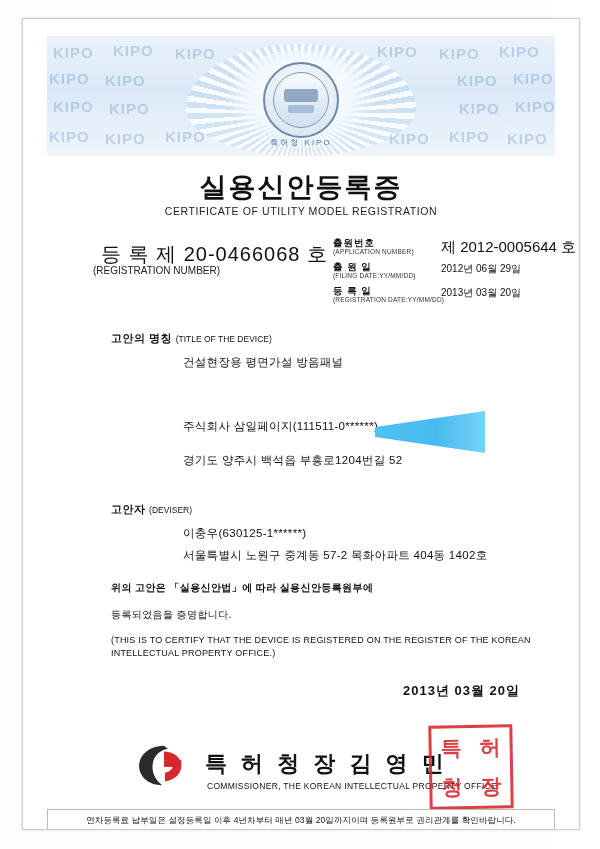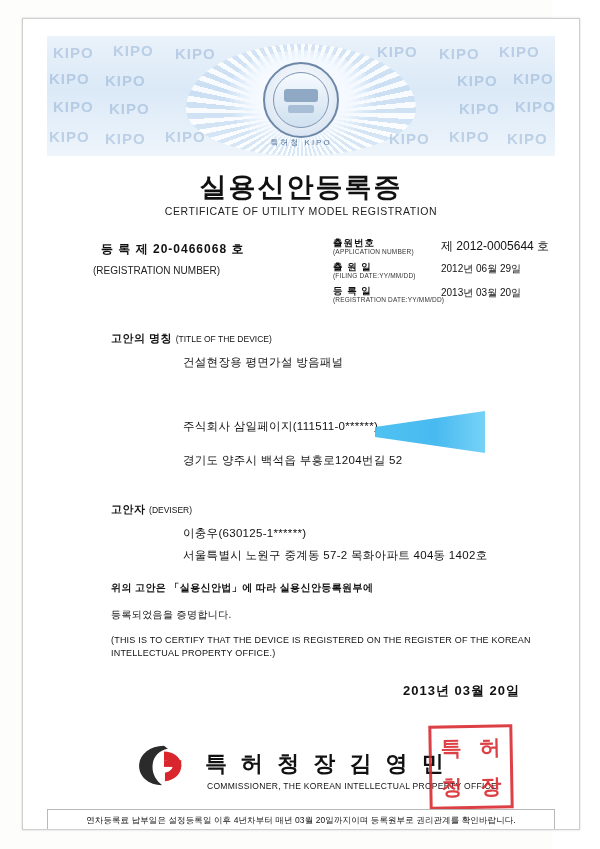--- a/index.html
+++ b/index.html
@@ -86,36 +86,36 @@
     font-size:27px;font-weight:bold;letter-spacing:2px;color:#111;
   }
   .title-en{
     position:absolute;left:0;right:0;top:186px;text-align:center;
     font-size:10.5px;letter-spacing:.6px;color:#222;
   }
 
   
   .regno{
     position:absolute;left:78px;top:222px;
-    font-size:12px;font-weight:bold;letter-spacing:1px;
+    font-size:20px;font-weight:normal;letter-spacing:1px;
   }
   .regno-en{
     position:absolute;left:70px;top:246px;
     font-size:10px;color:#222;
   }
 
   .meta{
     position:absolute;left:310px;top:218px;width:230px;
     font-size:9px;color:#111;
   }
   .meta .row{position:relative;height:24px;}
   .meta .lab-ko{position:absolute;left:0;top:0;font-size:9.5px;font-weight:bold;letter-spacing:1px;}
   .meta .lab-en{position:absolute;left:0;top:11px;font-size:6.5px;color:#333;letter-spacing:.2px;}
   .meta .val{position:absolute;left:108px;top:1px;font-size:10px;white-space:nowrap;}
-  .meta .val.small{font-size:12px;}
+  .meta .val.small{font-size:15px;}
 
   
   .field-label{
     position:absolute;font-size:11px;font-weight:bold;letter-spacing:.5px;color:#111;text-align:right;
   }
   .field-label .en{font-weight:normal;font-size:8.5px;letter-spacing:0;}
   .field-value{
     position:absolute;font-size:11.5px;color:#111;letter-spacing:.3px;
   }
 

